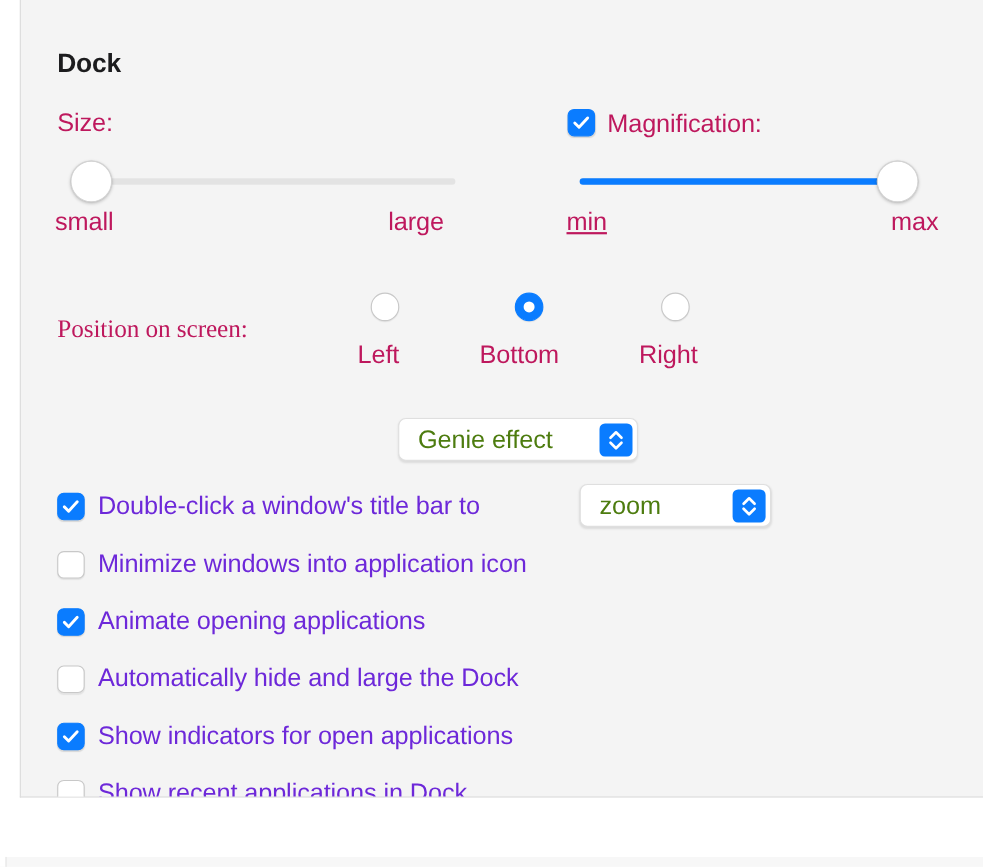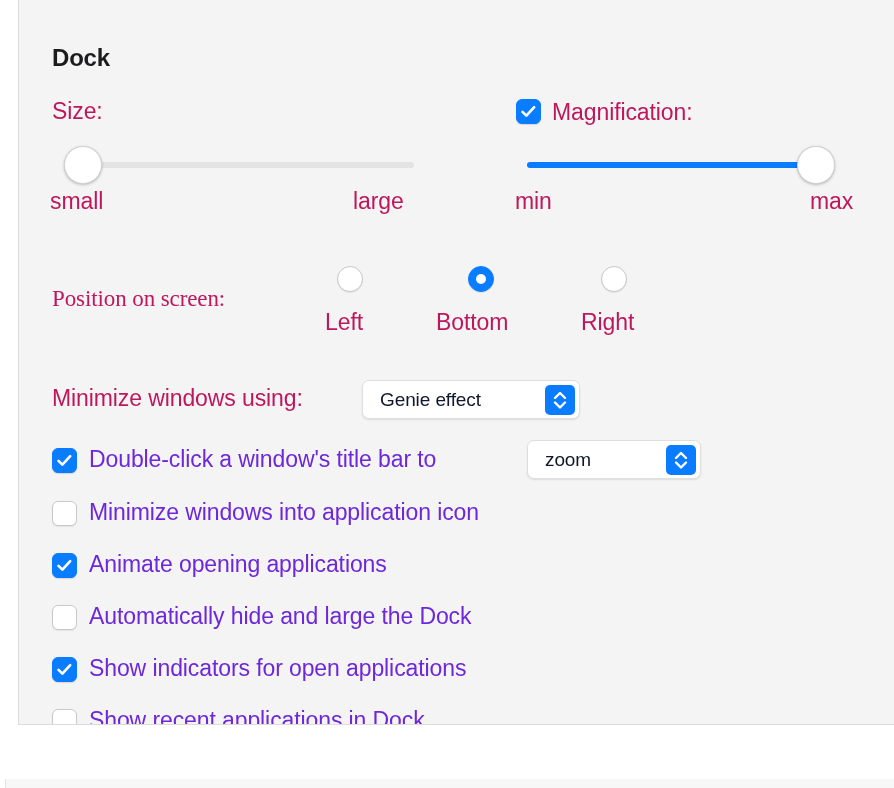--- a/index.html
+++ b/index.html
@@ -51,21 +51,21 @@
     position: absolute;
     font-size: 23px;
     color: #be185d;
     white-space: nowrap;
     letter-spacing: -0.1px;
   }
   .lbl-size      { left: 33px;  top: 98px; }
   .lbl-magnif    { left: 533px; top: 99px; }
   .lbl-small     { left: 31px;  top: 188px; }
   .lbl-large     { left: 334px; top: 188px; text-align: center; }
-  .lbl-min       { left: 496px; top: 188px; }
+  .lbl-min       { left: 496px; top: 188px; text-decoration: underline; }
   .lbl-max       { left: 791px; top: 188px; }
   .lbl-position  { left: 33px;  top: 286px; font-family: Liberation Serif, serif; }
   .lbl-left      { left: 306px; top: 309px; }
   .lbl-bottom    { left: 417px; top: 309px; }
   .lbl-right     { left: 562px; top: 309px; }
   .lbl-minimize  { left: 33px;  top: 385px; }
 
   
   .slider {
     position: absolute;
@@ -165,22 +165,22 @@
     background: #ffffff;
     border: 1px solid #dfdfdf;
     box-sizing: border-box;
     box-shadow: 0 1px 2px rgba(0,0,0,0.10);
   }
   .popup-text {
     position: absolute;
     left: 17px;
     top: 50%;
     transform: translateY(-50%);
-    font-size: 19px;
-    color: #0f172a;
+    font-size: 23px;
+    color: #4d7c0f;
     white-space: nowrap;
     letter-spacing: -0.1px;
   }
   .chevron-box {
     position: absolute;
     right: 4px;
     top: 4px;
     width: 30px;
     height: 30px;
     border-radius: 5px;
@@ -244,21 +244,20 @@
   <div class="lbl lbl-max">max</div>
 
   <div class="lbl lbl-position">Position on screen:</div>
   <div class="radio radio-left"></div>
   <div class="radio selected radio-bottom"></div>
   <div class="radio radio-right"></div>
   <div class="lbl lbl-left">Left</div>
   <div class="lbl lbl-bottom">Bottom</div>
   <div class="lbl lbl-right">Right</div>
 
-  <div class="lbl lbl-minimize">Minimize windows using:</div>
   <div class="popup popup-minimize">
     <span class="popup-text">Genie effect</span>
     <span class="chevron-box">
       <svg width="30" height="30" viewBox="0 0 30 30">
         <path d="M10 13 L15 8 L20 13" fill="none" stroke="#ffffff" stroke-width="2.4" stroke-linecap="round" stroke-linejoin="round"></path>
         <path d="M10 17.5 L15 22.5 L20 17.5" fill="none" stroke="#ffffff" stroke-width="2.4" stroke-linecap="round" stroke-linejoin="round"></path>
       </svg>
     </span>
   </div>
 

